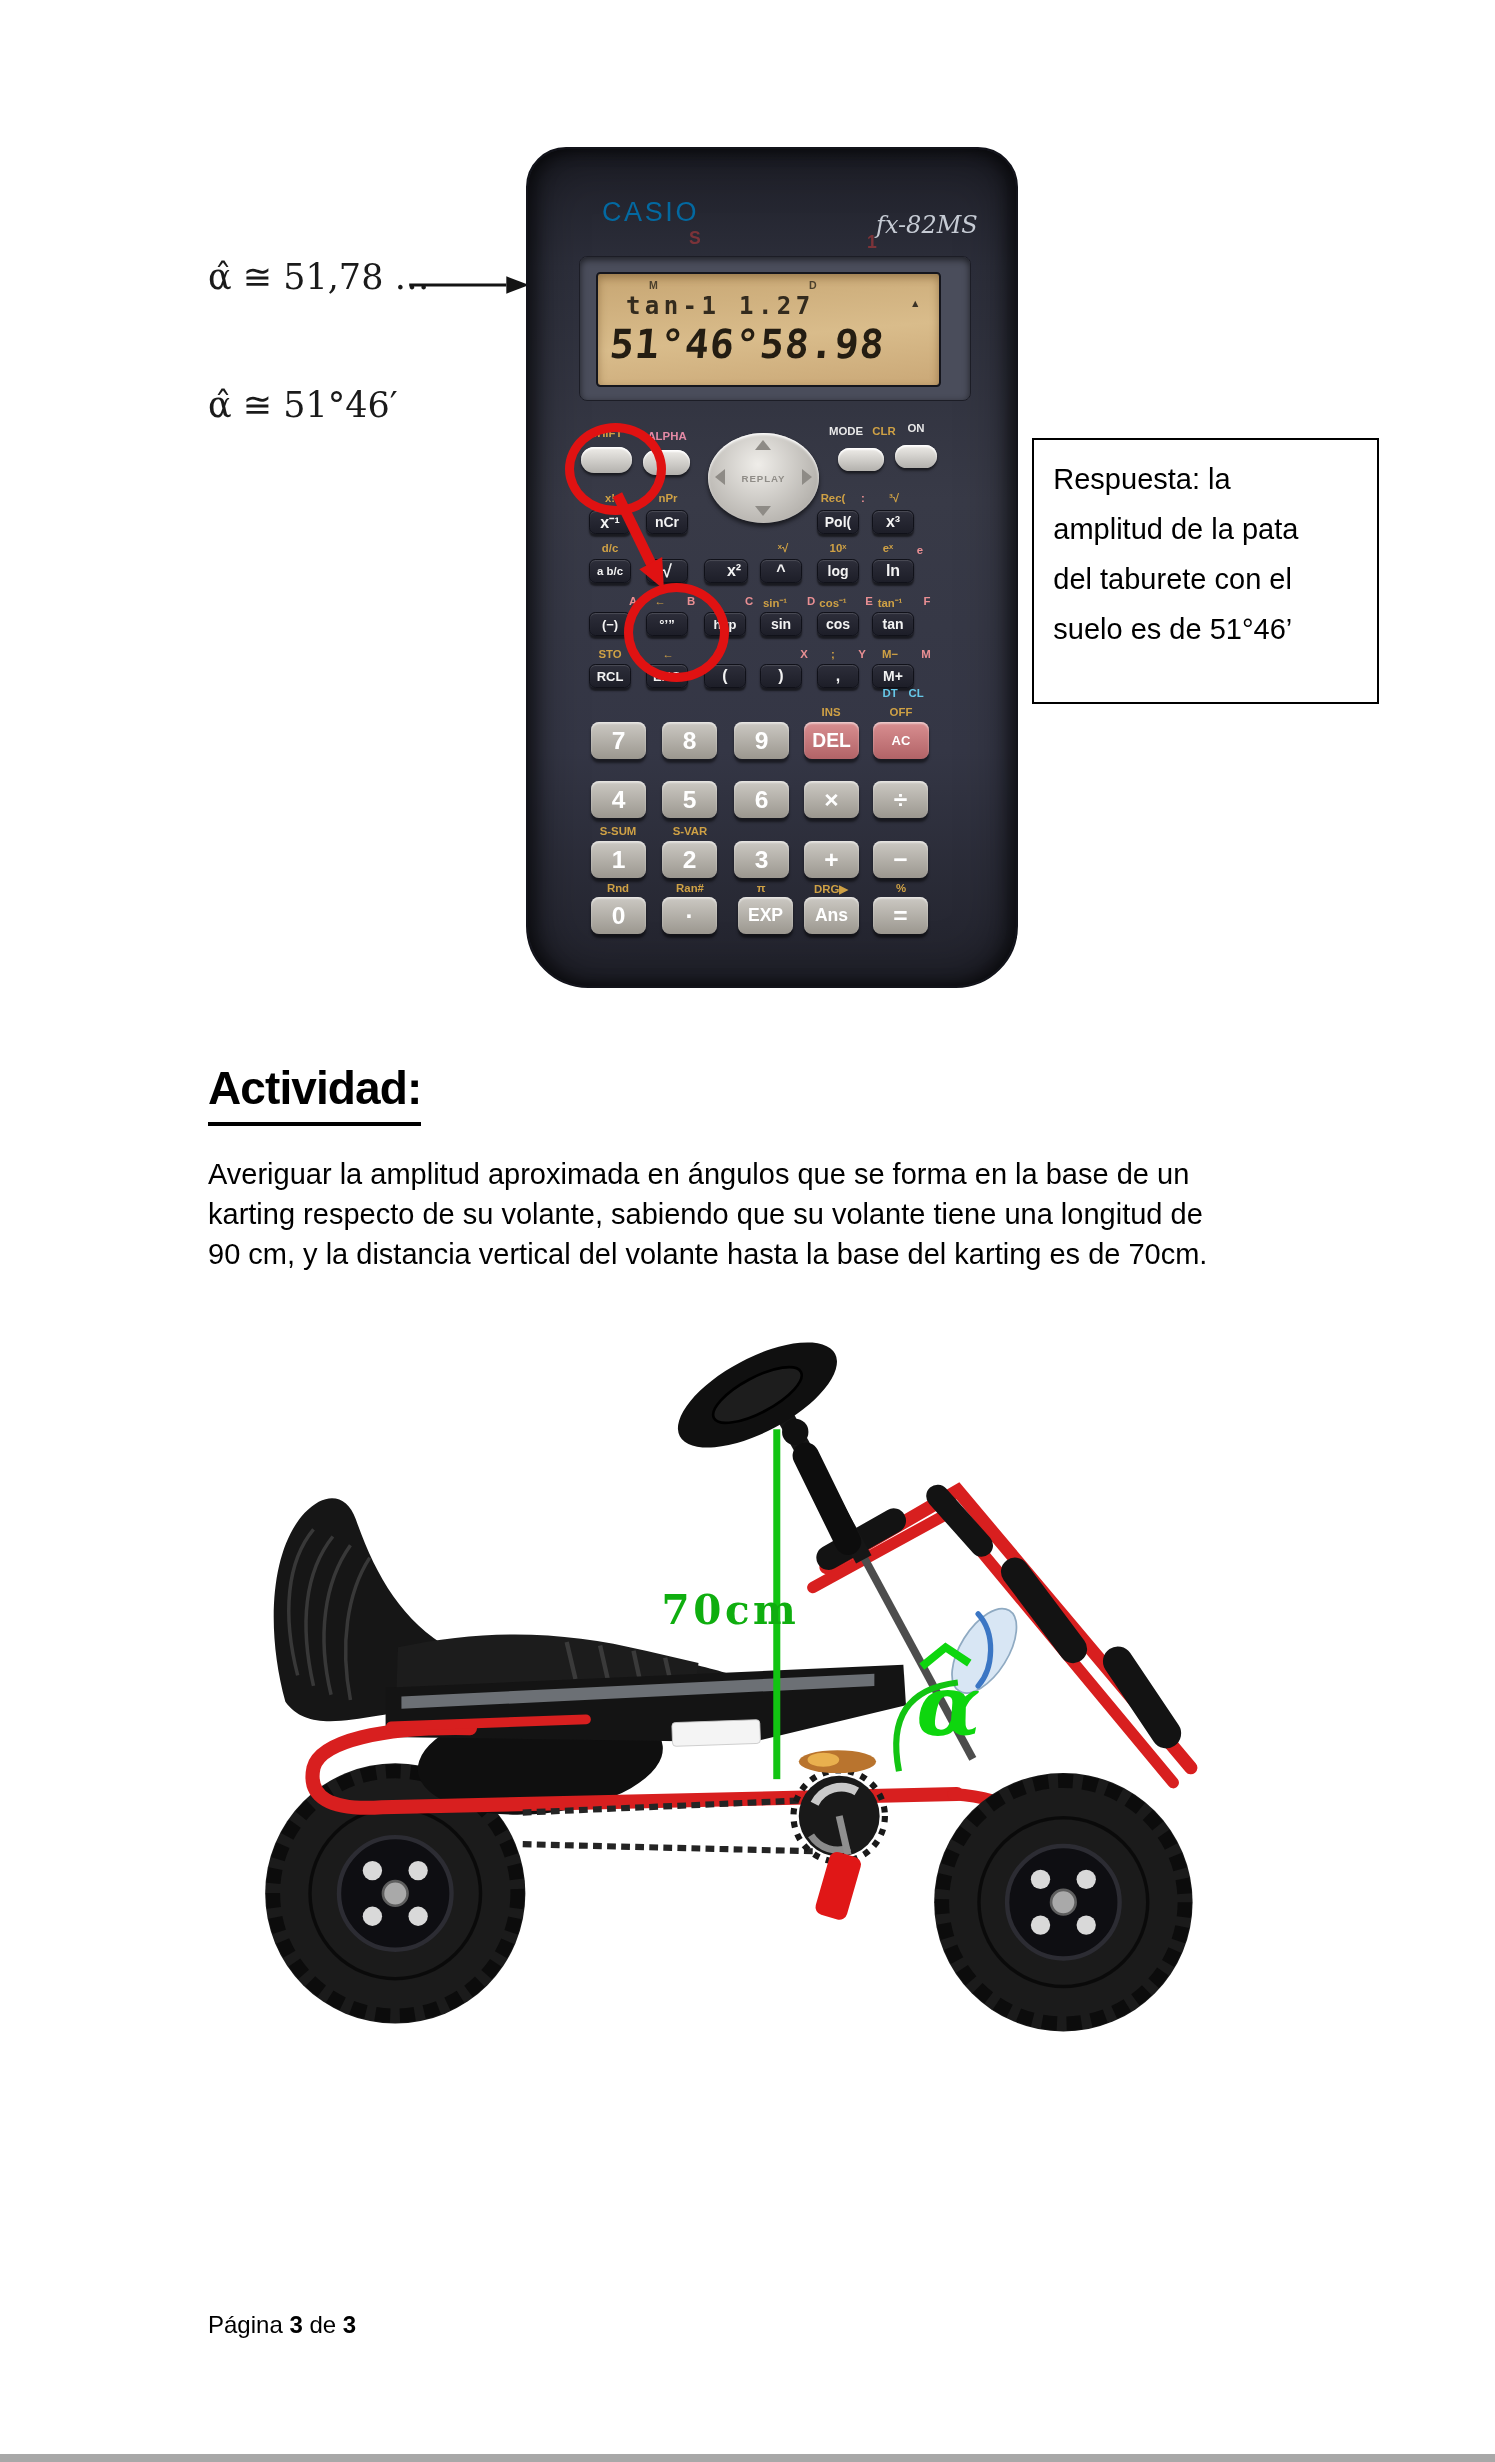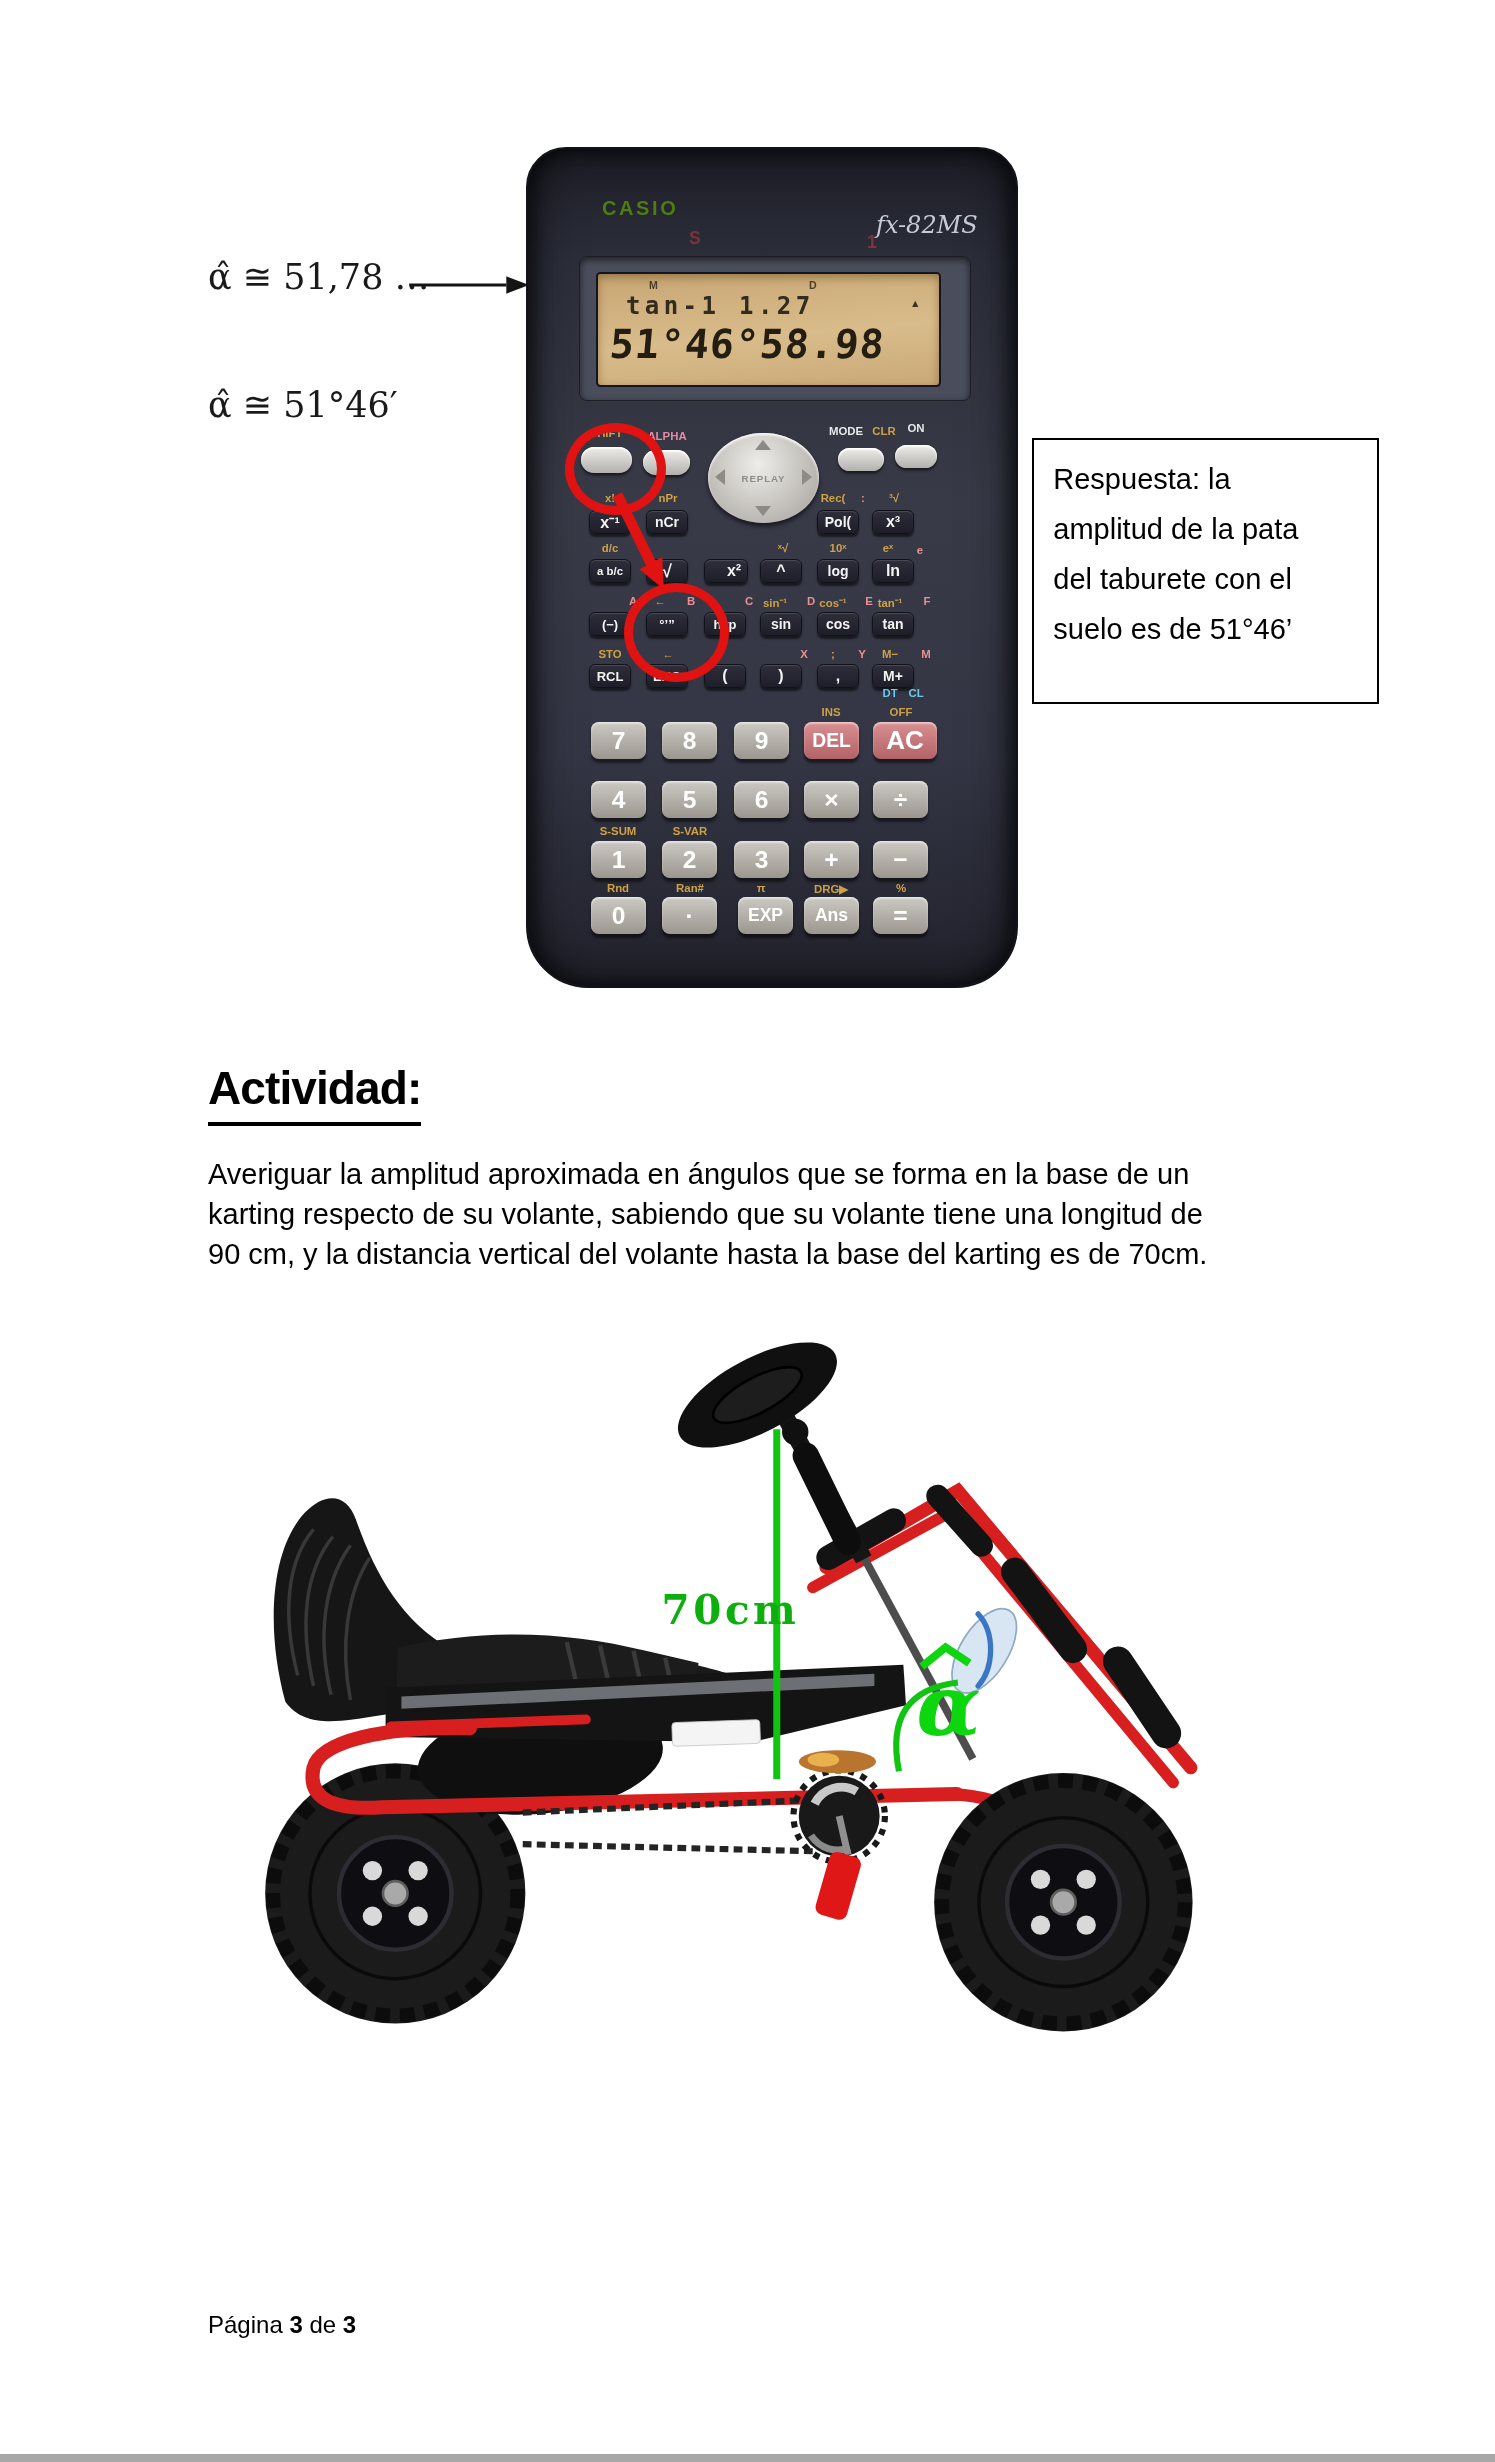--- a/index.html
+++ b/index.html
@@ -16,21 +16,21 @@
   .para{position:absolute;left:208px;top:1154px;font-size:29px;line-height:40px;width:1126px;}
   .footer{position:absolute;left:208px;top:2311px;font-size:24px;}
   .footer b{font-weight:bold;}
   .bottom-bar{position:absolute;left:0;top:2454px;width:1495px;height:8px;background:#a8a8a8;}
   
   .calc{position:absolute;left:526px;top:142px;width:492px;height:851px;}
   .calc-body{position:absolute;left:0;top:5.3px;width:492px;height:841px;
      background:linear-gradient(180deg,#1e1f28 0%,#2c2e3a 14%,#383a47 42%,#343645 72%,#23242e 97%);
      border-radius:40px 40px 62px 62px;border:2.6px solid #12131a;box-sizing:border-box;
      box-shadow:inset 0 0 53px rgba(0,0,0,.55), inset 8.8px 0 16px rgba(0,0,0,.45), inset -8.8px 0 16px rgba(0,0,0,.45);}
-  .brand{position:absolute;left:76px;top:55px;font-size:20px;font-weight:bold;letter-spacing:2.6px;color:#4d7c0f;}
+  .brand{position:absolute;left:76px;top:55px;font-size:27px;font-weight:normal;letter-spacing:2.6px;color:#0369a1;}
   .model{position:absolute;left:350px;top:69px;font-size:24px;font-style:italic;font-family:"DejaVu Serif",serif;color:#c6cbd4;}
   .refl{position:absolute;font-size:17.6px;font-weight:bold;color:rgba(205,60,60,.5);}
   .screen-bezel{position:absolute;left:53px;top:114px;width:390px;height:143px;background:#4a4d5b;
      border-radius:8px;border:1.8px solid #1c1d26;box-shadow:inset 0 2.6px 7px rgba(0,0,0,.6);}
   .screen{position:absolute;left:70px;top:130px;width:341px;height:111px;border:2.6px solid #15161d;border-radius:4.4px;
      background:linear-gradient(175deg,#c7a673 0%,#d9bc8b 55%,#caa877 100%);box-shadow:inset 0 3.5px 8.8px rgba(90,60,20,.45);}
   .ind{position:absolute;font-size:10.6px;font-weight:bold;color:#4a3f2c;}
   .disp1{position:absolute;left:100px;top:150px;font-family:"DejaVu Sans Mono",monospace;font-weight:bold;
      font-size:24px;letter-spacing:4.4px;color:#332b1e;}
   .disp2{position:absolute;left:84px;top:179px;font-family:"DejaVu Sans Mono",monospace;font-weight:bold;
@@ -112,21 +112,21 @@
         <div class="key fn" style="left: 63px; top: 522px; width: 42px; height: 24px; font-size: 13px;">RCL</div>
         <div class="key fn" style="left: 120px; top: 522px; width: 42px; height: 24px; font-size: 13px;">ENG</div>
         <div class="key fn" style="left: 178px; top: 522px; width: 42px; height: 24px;">(</div>
         <div class="key fn" style="left: 234px; top: 522px; width: 42px; height: 24px;">)</div>
         <div class="key fn" style="left: 291px; top: 522px; width: 42px; height: 24px;">,</div>
         <div class="key fn" style="left: 346px; top: 522px; width: 42px; height: 24px; font-size: 14px;">M+</div>
         <div class="key num" style="left: 65px; top: 580px; width: 55px; height: 37px;">7</div>
         <div class="key num" style="left: 136px; top: 580px; width: 55px; height: 37px;">8</div>
         <div class="key num" style="left: 208px; top: 580px; width: 55px; height: 37px;">9</div>
         <div class="key num pink" style="left: 278px; top: 580px; width: 55px; height: 37px; font-size: 19.3px;">DEL</div>
-        <div class="key num pink" style="left: 347px; top: 580px; width: 64px; height: 37px; font-size: 26px;">AC</div>
+        <div class="key num pink" style="left: 347px; top: 580px; width: 56px; height: 37px; font-size: 13px;">AC</div>
         <div class="key num" style="left: 65px; top: 639px; width: 55px; height: 37px;">4</div>
         <div class="key num" style="left: 136px; top: 639px; width: 55px; height: 37px;">5</div>
         <div class="key num" style="left: 208px; top: 639px; width: 55px; height: 37px;">6</div>
         <div class="key num" style="left: 278px; top: 639px; width: 55px; height: 37px;">×</div>
         <div class="key num" style="left: 347px; top: 639px; width: 55px; height: 37px;">÷</div>
         <div class="key num" style="left: 65px; top: 699px; width: 55px; height: 37px;">1</div>
         <div class="key num" style="left: 136px; top: 699px; width: 55px; height: 37px;">2</div>
         <div class="key num" style="left: 208px; top: 699px; width: 55px; height: 37px;">3</div>
         <div class="key num" style="left: 278px; top: 699px; width: 55px; height: 37px;">+</div>
         <div class="key num" style="left: 347px; top: 699px; width: 55px; height: 37px;">−</div>

